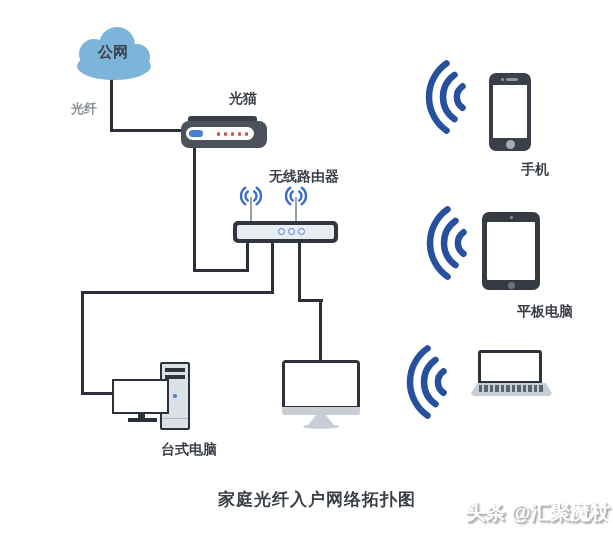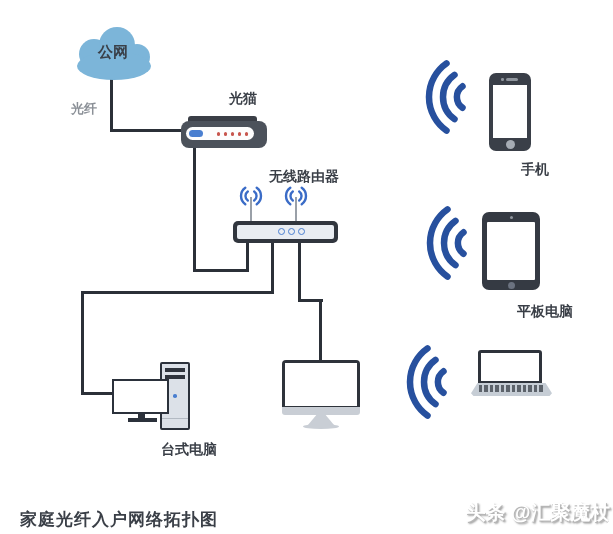--- a/index.html
+++ b/index.html
@@ -63,22 +63,22 @@
   .mon-base{position:absolute;left:128px;top:418px;width:29px;height:3.5px;background:#2b313b;}
 
   
   .tv-frame{position:absolute;left:282px;top:360px;width:78px;height:48px;background:#2e333b;border-radius:4px 4px 0 0;}
   .tv-frame .screen{position:absolute;left:3px;right:3px;top:3px;bottom:2px;background:#fff;}
   .tv-bar{position:absolute;left:282px;top:407px;width:78px;height:8px;background:#c9ced5;border-radius:0 0 3px 3px;}
   .tv-stand{position:absolute;left:308px;top:415px;width:26px;height:10px;background:#c9ced5;
     clip-path:polygon(32% 0,68% 0,100% 100%,0 100%);}
   .tv-base{position:absolute;left:303px;top:424px;width:36px;height:5px;background:#c9ced5;border-radius:50%;}
 
-  .title{position:absolute;left:20px;top:488px;width:594px;
-    font-size:17px;font-weight:bold;color:#3a3f47;letter-spacing:1px;margin-top:20px;}
+  .title{position:absolute;left:20px;top:488px;width:594px;text-align:center;
+    font-size:17px;font-weight:bold;color:#3a3f47;letter-spacing:1px;}
   .watermark{position:absolute;left:463px;top:499px;width:150px;text-align:center;
     font-size:20px;font-weight:bold;color:#ffffff;
     text-shadow:1px 1px 0 #b5b5b5,2px 2px 2px #9a9a9a;}
 </style>
 </head>
 <body>
 
 <div class="canvas">
 
   <div class="line" style="left:110px;top:75px;width:3px;height:57px;"></div>

